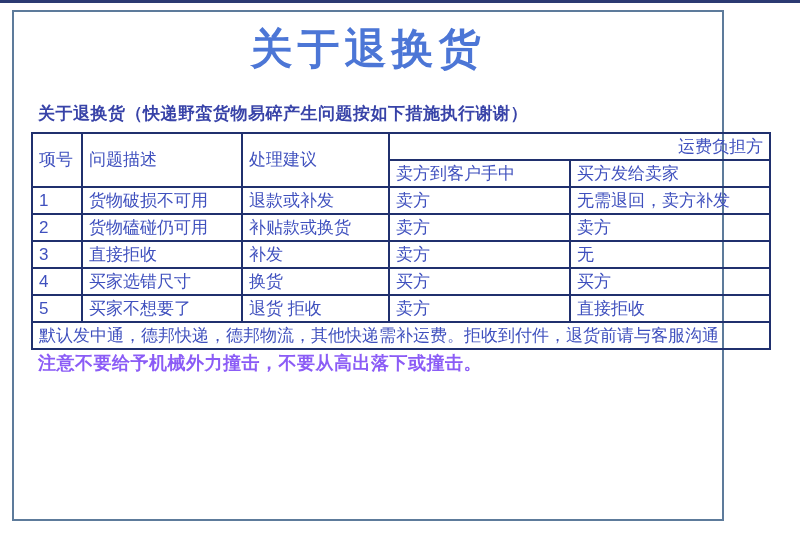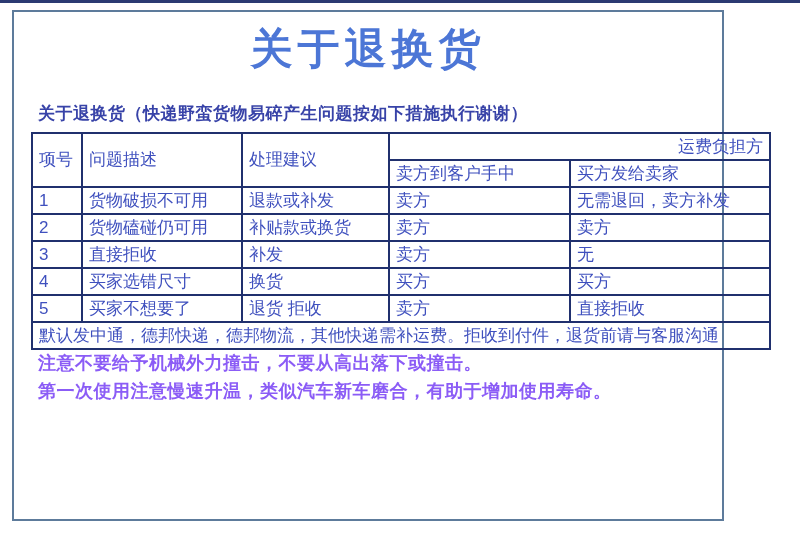--- a/index.html
+++ b/index.html
@@ -152,15 +152,14 @@
         <td>直接拒收</td>
       </tr>
       <tr>
         <td colspan="5">默认发中通，德邦快递，德邦物流，其他快递需补运费。拒收到付件，退货前请与客服沟通</td>
       </tr>
     </tbody>
   </table>
 
 
   <p class="note">注意不要给予机械外力撞击，不要从高出落下或撞击。</p>
-  <p class="note">第一次使用注意慢速升温，类似汽车新车磨合，有助于增加使用寿命。</p>
 
 </div>
 
 </body></html>

